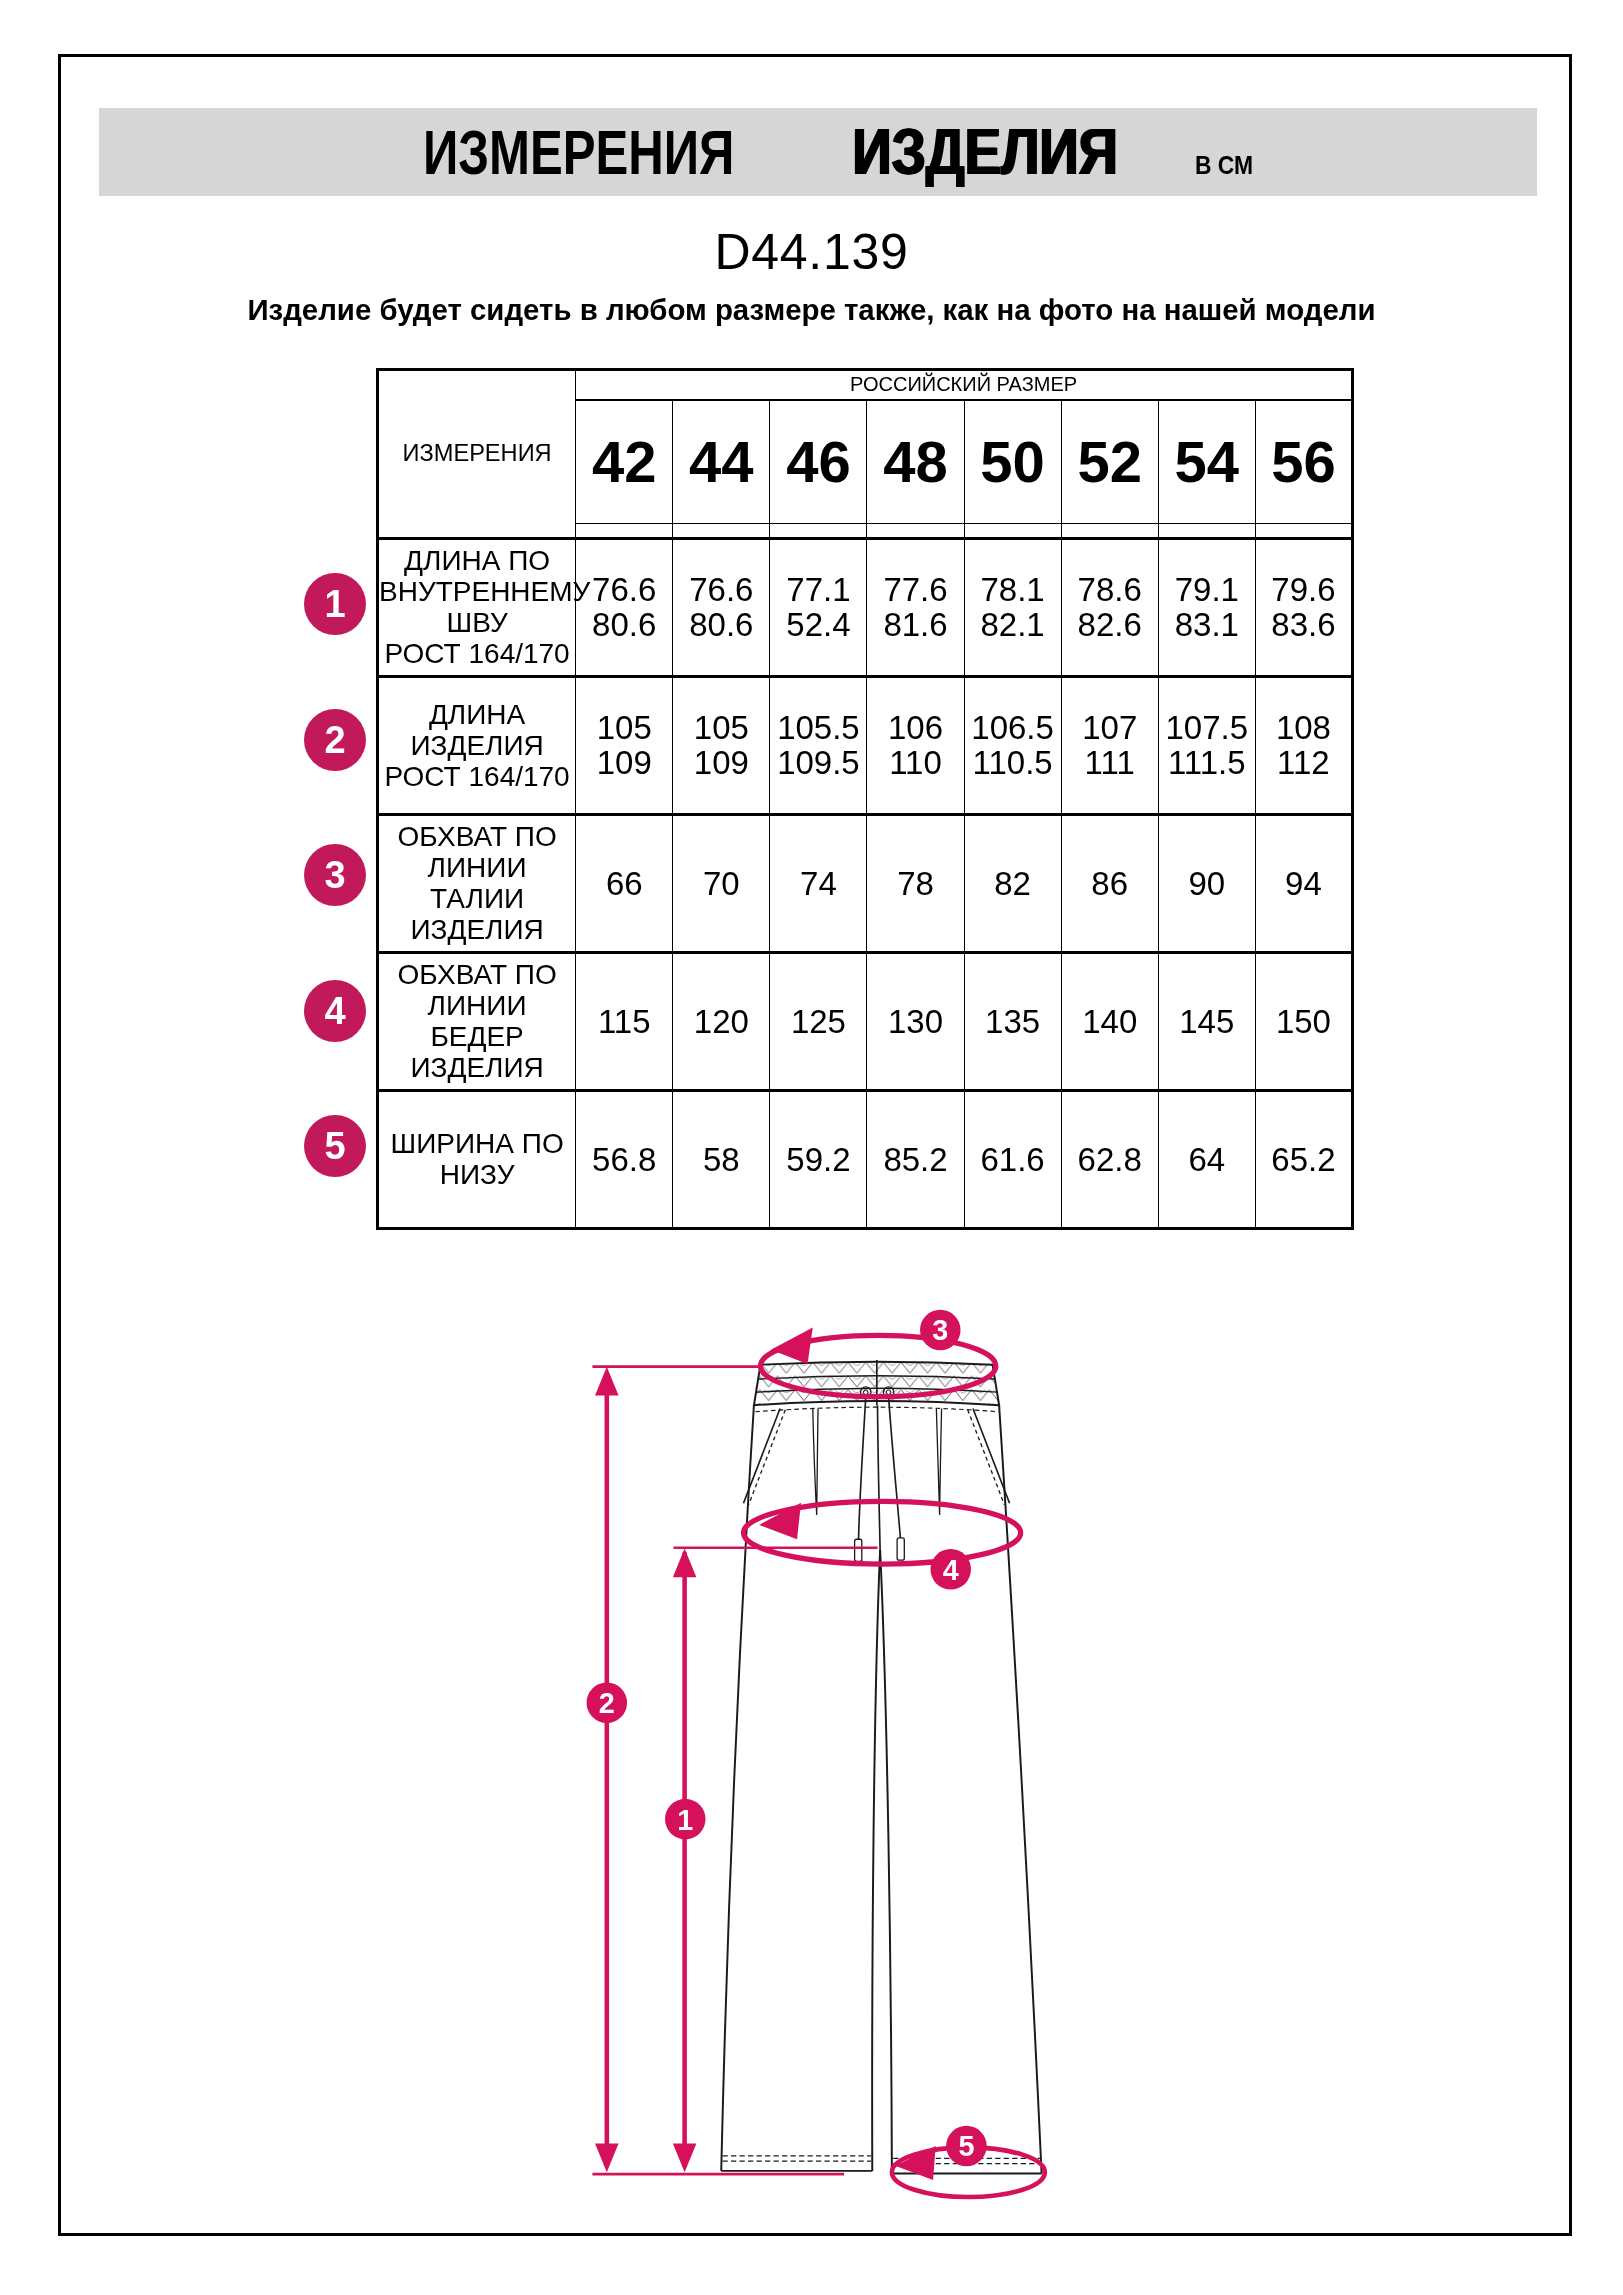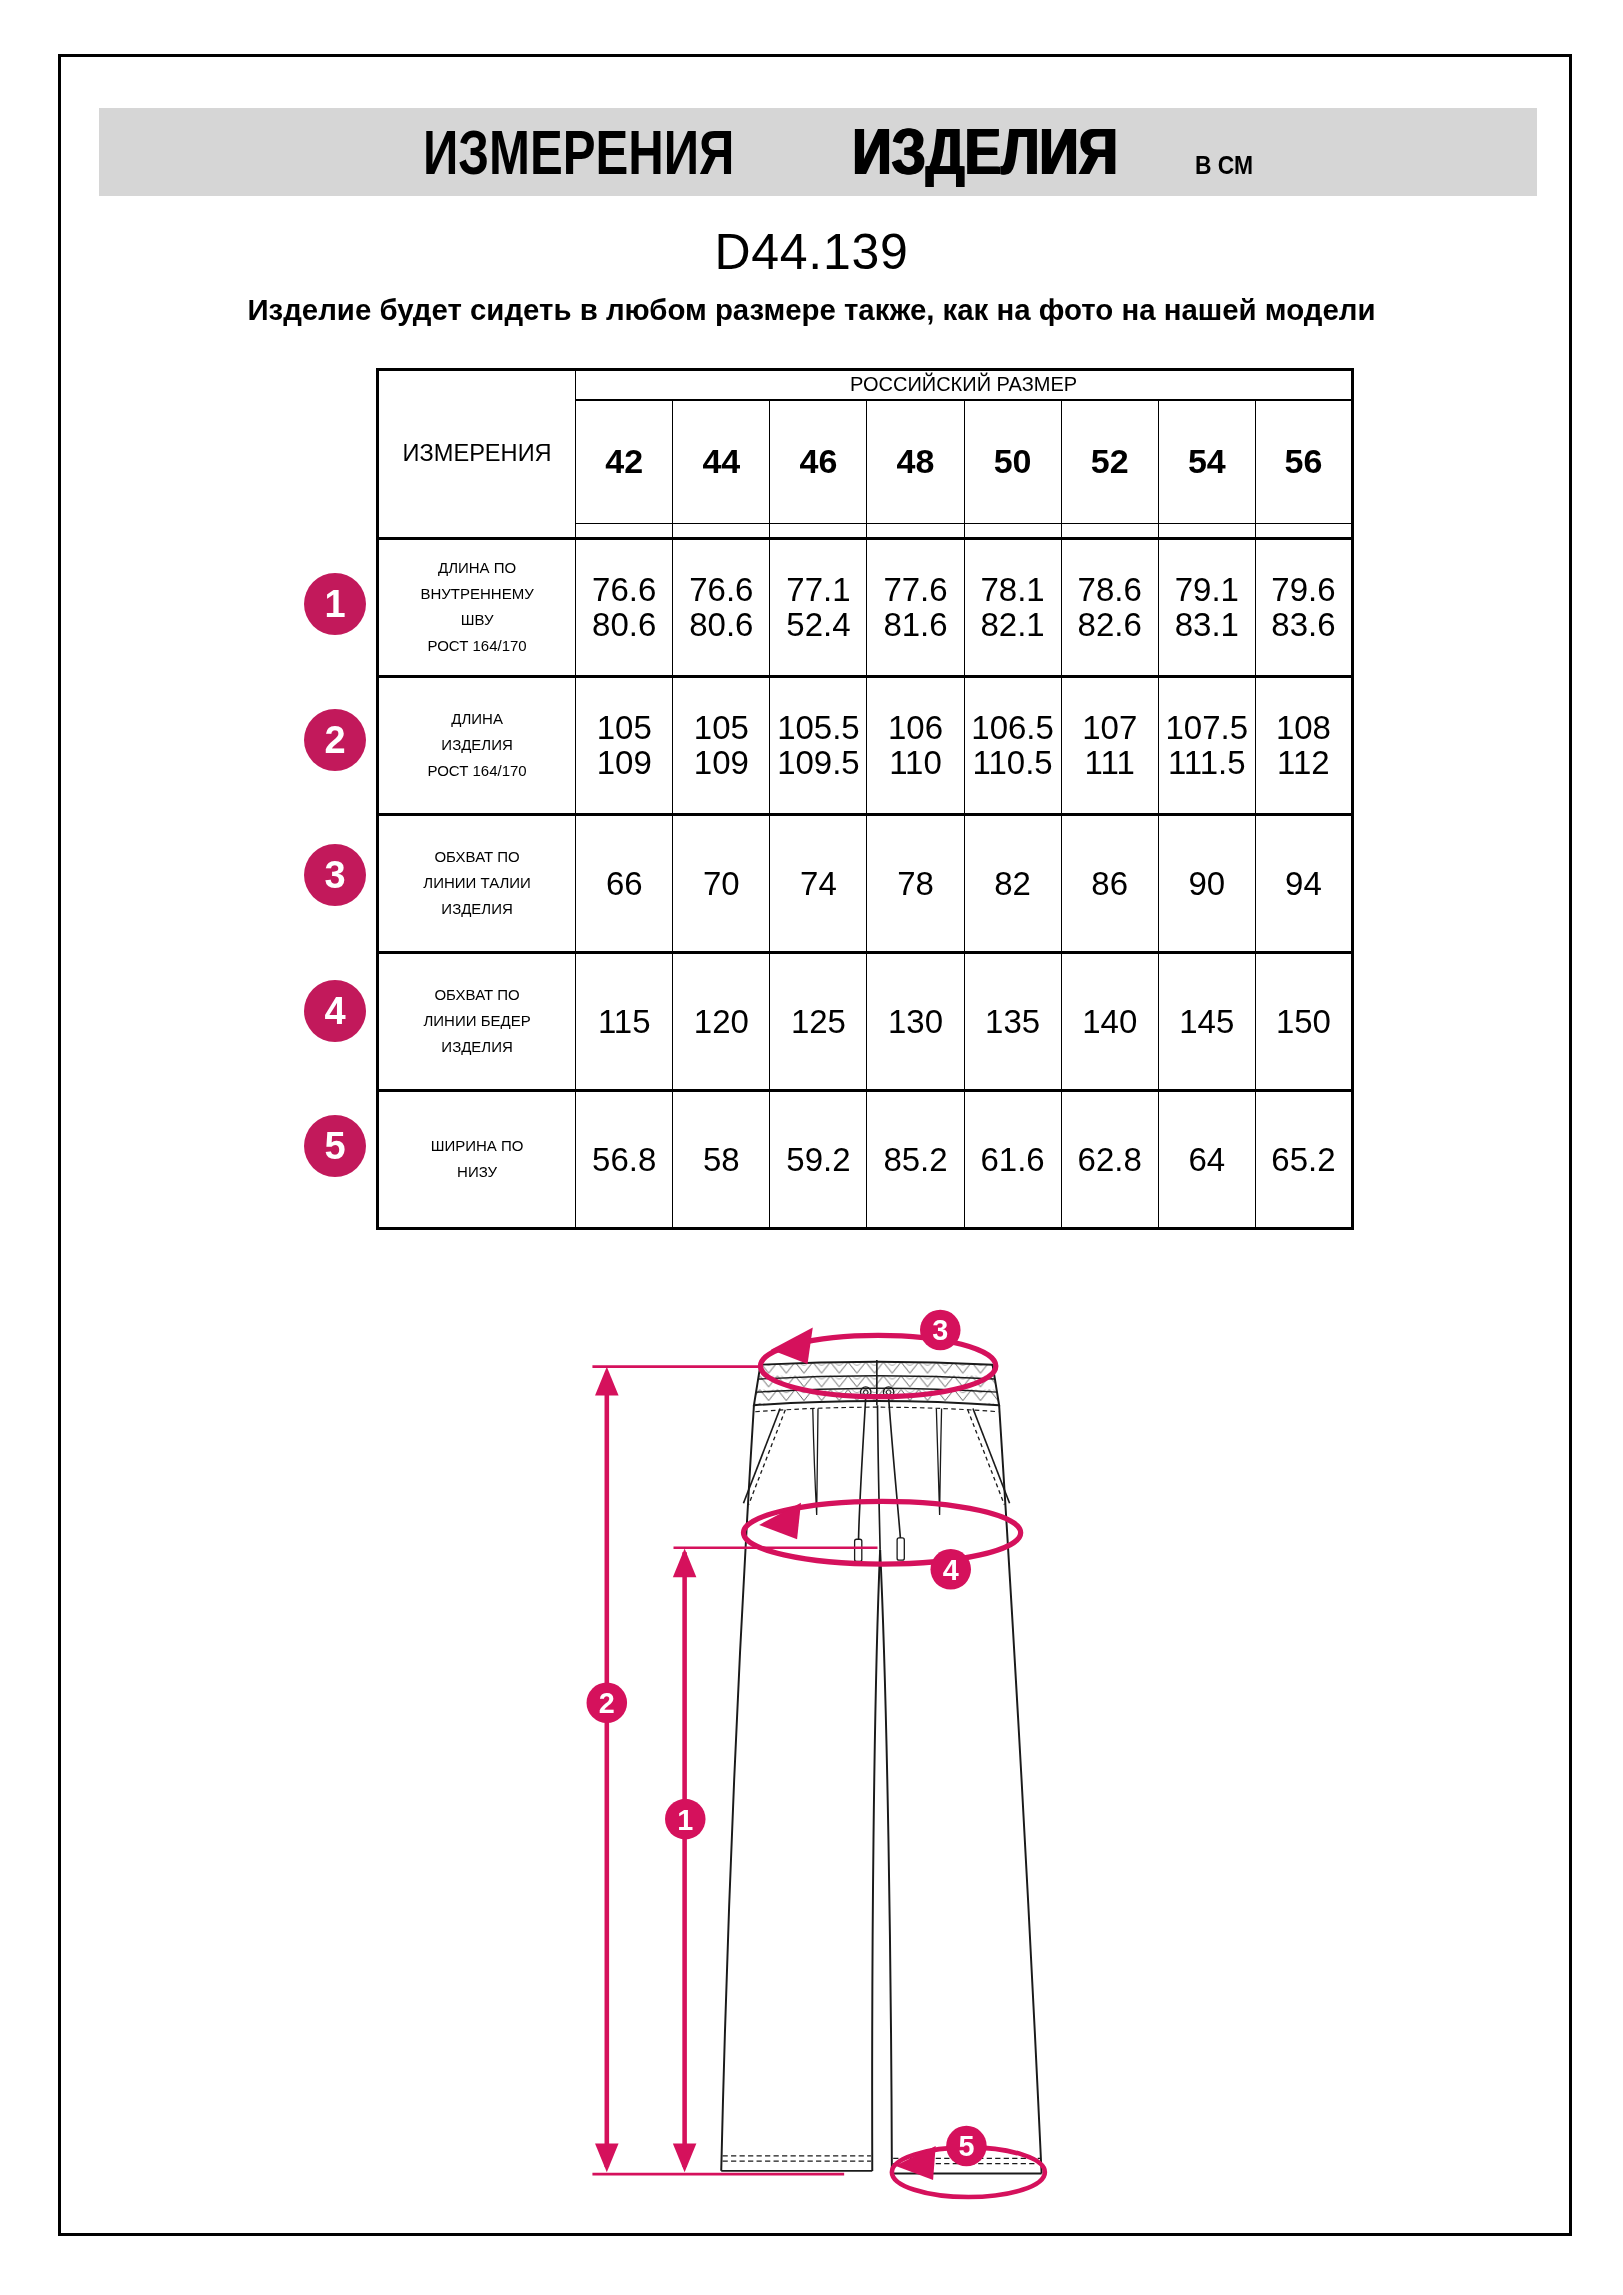--- a/index.html
+++ b/index.html
@@ -26,24 +26,24 @@
   .subtitle{position:absolute; left:0; top:293px; width:1623px; text-align:center; font-size:29.4px; font-weight:700;}
   .note{position:absolute; left:376px; top:1242px; width:982px; text-align:center; font-size:23.6px; font-weight:700;}
   
   .size-table{
     position:absolute; left:376px; top:368px; width:978px;
     border-collapse:collapse; table-layout:fixed; border:3.9px solid #000;
   }
   .size-table th, .size-table td{border:1.3px solid #000; text-align:center; vertical-align:middle; padding:0;}
   .size-table .mh{font-size:23.6px; font-weight:400;}
   .size-table .gh{height:27.5px; font-size:20px; font-weight:400; border-bottom:2.6px solid #000;}
-  .size-table .sizes-row th{height:122px; font-size:34px; font-weight:700;}
+  .size-table .sizes-row th{height:122px; font-size:58px; font-weight:700;}
   .size-table .spacer-row td{height:13px;}
   .size-table tbody td{height:135px; border-top:3.9px solid #000;}
-  .size-table .label-cell{font-size:15px; line-height:26px; white-space:pre-line;}
+  .size-table .label-cell{font-size:28px; line-height:31px; white-space:pre-line;}
   .size-table .value-cell{font-size:33px; line-height:35px; white-space:pre-line;}
   
   .row-badge{
     position:absolute; left:304px; width:62px; height:62px; border-radius:50%;
     background:#C2195B; color:#fff; font-size:38px; font-weight:700;
     display:flex; align-items:center; justify-content:center;
   }
   .rb1{top:573px;} .rb2{top:709px;} .rb3{top:844px;} .rb4{top:980px;} .rb5{top:1115px;}
   
   .diagram{position:absolute; left:563px; top:1302px; width:510px; height:910px;}

